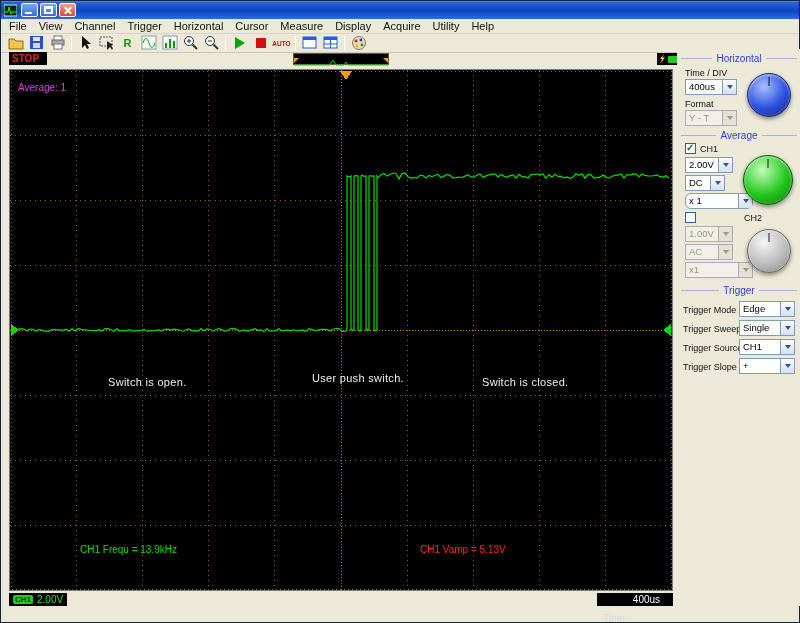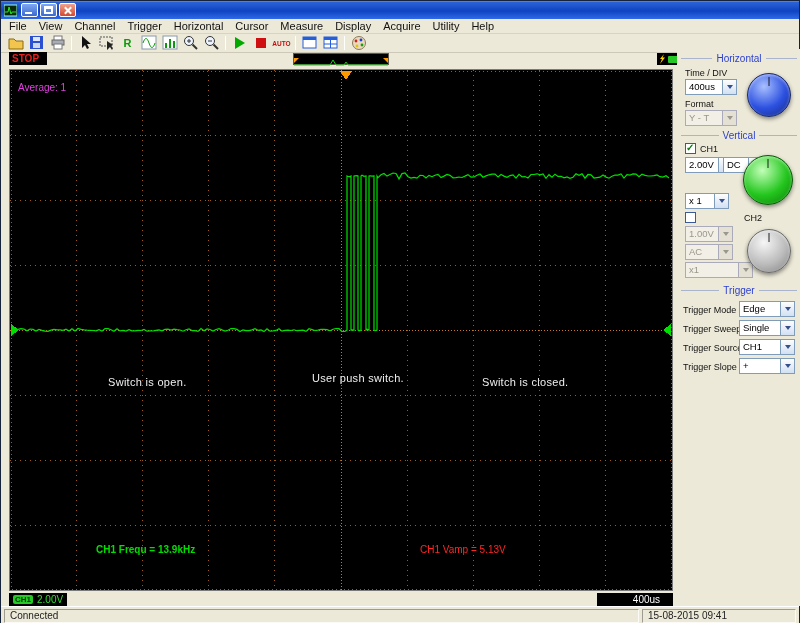--- a/index.html
+++ b/index.html
@@ -279,21 +279,21 @@
         </g>
       <polyline id="wave" fill="none" stroke-width="1.2" shape-rendering="auto" points="2,260.5 5,261.3 8,259.4 11,258.7 14,259.1 17,260.8 20,259.0 23,259.4 26,261.0 29,259.5 32,260.4 35,261.1 38,261.4 41,260.1 44,259.4 47,259.9 50,259.8 53,260.3 56,259.2 59,261.0 62,258.8 65,260.9 68,258.5 71,259.4 74,259.8 77,260.1 80,260.3 83,260.5 86,260.8 89,259.6 92,261.1 95,258.5 98,258.6 101,259.7 104,261.2 107,258.7 110,260.9 113,260.4 116,261.1 119,259.6 122,260.9 125,260.9 128,260.3 131,260.5 134,259.4 137,261.2 140,260.9 143,261.0 146,260.4 149,259.9 152,260.8 155,259.3 158,259.1 161,260.0 164,259.1 167,259.6 170,260.0 173,261.2 176,259.7 179,259.0 182,260.6 185,260.7 188,261.4 191,258.5 194,260.7 197,259.0 200,259.5 203,261.0 206,259.5 209,258.6 212,259.9 215,261.1 218,260.2 221,258.5 224,258.6 227,259.4 230,261.5 233,259.9 236,260.6 239,260.6 242,259.9 245,258.7 248,260.3 251,259.9 254,261.6 257,258.7 260,261.1 263,260.9 266,260.4 269,258.7 272,261.1 275,260.4 278,260.2 281,260.5 284,259.8 287,260.7 290,260.3 293,260.2 296,261.4 299,258.7 302,259.6 305,260.5 308,260.1 311,259.3 314,259.3 317,259.7 320,260.7 323,259.2 326,258.5 329,258.7 332,261.5 335,261.3 337,260 337,106 338,106.5 340,106.6 341,106 341,260 342,259.9 344,260 344,106 345,105.8 347,105.7 348,106 348,260 349,260.8 351,260 351,106 352,105.3 354,106.4 356,106 356,260 357,259.2 359,260 359,106 360,105.8 362,106.2 364,106 364,260 365,260.7 367,260 367,106 368,107.6 371,104.8 374,103.5 377,106.1 380,104.5 383,103.0 386,103.5 389,108.9 392,103.6 395,102.9 398,106.7 401,108.1 404,107.3 407,108.1 410,105.3 413,105.5 416,107.9 419,105.4 422,106.7 425,105.2 428,104.4 431,107.6 434,106.1 437,104.5 440,105.4 443,107.8 446,107.6 449,107.0 452,107.5 455,106.1 458,104.6 461,107.1 464,106.9 467,105.2 470,104.0 473,107.2 476,105.9 479,104.8 482,104.1 485,104.0 488,106.9 491,104.5 494,106.1 497,107.3 500,105.6 503,104.8 506,108.1 509,104.4 512,106.8 515,106.5 518,108.0 521,104.5 524,104.5 527,103.8 530,104.8 533,104.0 536,108.3 539,104.7 542,107.2 545,104.2 548,106.4 551,106.3 554,107.9 557,107.0 560,108.3 563,107.2 566,103.8 569,105.4 572,103.8 575,108.2 578,104.5 581,104.8 584,108.0 587,107.6 590,107.2 593,105.1 596,107.1 599,108.2 602,106.3 605,105.0 608,105.1 611,104.0 614,108.1 617,104.7 620,105.1 623,103.9 626,104.1 629,106.7 632,104.2 635,105.4 638,106.0 641,106.0 644,105.7 647,105.0 650,106.7 653,107.1 656,105.8 659,108.1" stroke="#00e000"></polyline>
       <polygon points="1,254 9,260 1,266" fill="#00dd00"></polygon>
       <polygon points="661,254 653,260 661,266" fill="#00dd00"></polygon>
       <polygon points="330,1 342,1 336,10" fill="#ff9900"></polygon>
     </svg>
     <div class="ov avg" style="left:8px; top:12px;">Average: 1</div>
     <div class="ov anno" style="left:98px; top:306px;">Switch is open.</div>
     <div class="ov anno" style="left:302px; top:302px;">User push switch.</div>
     <div class="ov anno" style="left:472px; top:306px;">Switch is closed.</div>
-    <div class="ov meas-g" style="left:86px; top:474px;font-weight:bold;">CH1 Frequ = 13.9kHz</div>
+    <div class="ov meas-g" style="left:70px; top:474px;">CH1 Frequ = 13.9kHz</div>
     <div class="ov meas-r" style="left:410px; top:474px;">CH1 Vamp = 5.13V</div>
   </div>
 
   <div class="chbadge">
     <span class="pill">CH1</span>
     <span class="val">2.00V</span>
   </div>
   <div class="timebadge">
     <span class="lbl">Time</span>
     <span class="val">400us</span>
@@ -315,39 +315,39 @@
       <span class="val">Y - T</span>
       <span class="abtn">
           <span class="carrow"></span>
         </span>
     </div>
     <div class="knob kblue" style="left:70px; top:24px; width:44px; height:44px;">
         <i></i>
       </div>
 
     <div class="sect" style="top:81px;">
-        <span>Vertical</span>
+        <span>Average</span>
       </div>
     <div class="chkrow" style="left:8px; top:94px;">
       <span class="chk checked"></span>
       <span class="chklbl">CH1</span>
     </div>
     <div class="combo" style="left:8px; top:108px; width:48px;">
       <span class="val">2.00V</span>
       <span class="abtn">
           <span class="carrow"></span>
         </span>
     </div>
-    <div class="combo" style="left:8px; top:108px; width:40px;margin-left:38px;">
+    <div class="combo" style="left:8px; top:126px; width:40px;">
       <span class="val">DC</span>
       <span class="abtn">
           <span class="carrow"></span>
         </span>
     </div>
-    <div class="combo" style="left:8px; top:144px; width:44px;">
+    <div class="combo" style="left:8px; top:144px; width:68px;border-radius:6px;">
       <span class="val">x 1</span>
       <span class="abtn">
           <span class="carrow"></span>
         </span>
     </div>
     <div class="knob kgreen" style="left:66px; top:106px; width:50px; height:50px;">
         <i></i>
       </div>
 
     <div class="chkrow" style="left:8px; top:163px;gap:48px;">
@@ -402,18 +402,14 @@
     </div>
     <div class="plabel" style="left:6px; top:313px;">Trigger Slope</div>
     <div class="combo" style="left:62px; top:309px; width:56px;">
       <span class="val">+</span>
       <span class="abtn">
           <span class="carrow"></span>
         </span>
     </div>
   </div>
 
-  <div class="statusbar">
-    <span class="scell left">Connected</span>
-    <span class="scell right">15-08-2015 09:41</span>
-  </div>
 
 </div>
 
 </body></html>

